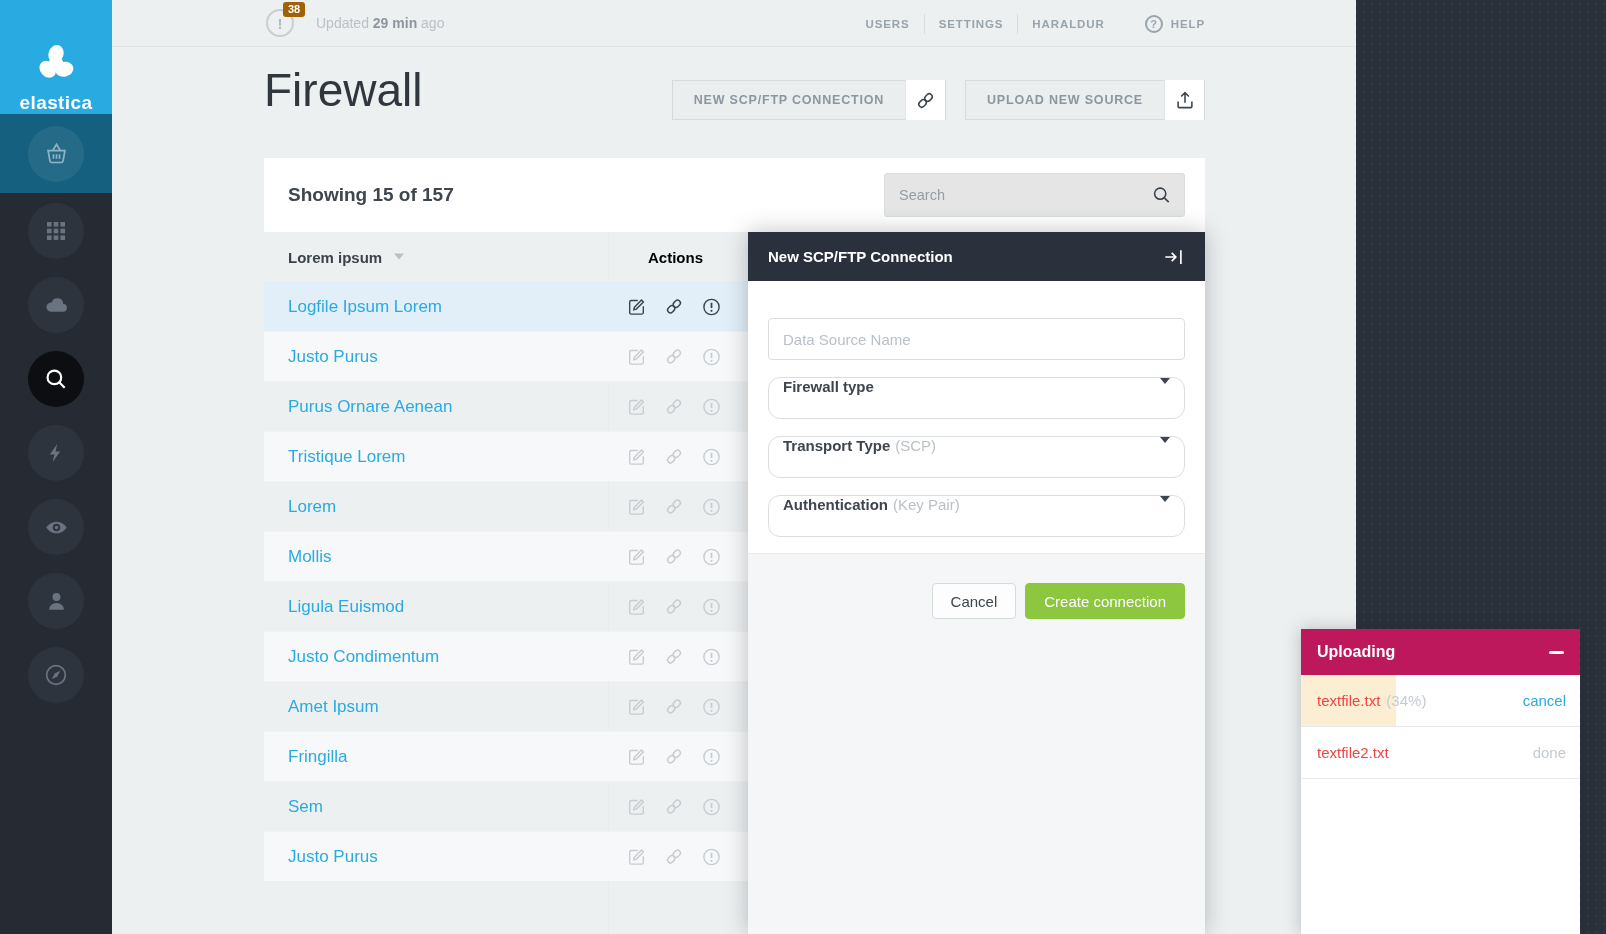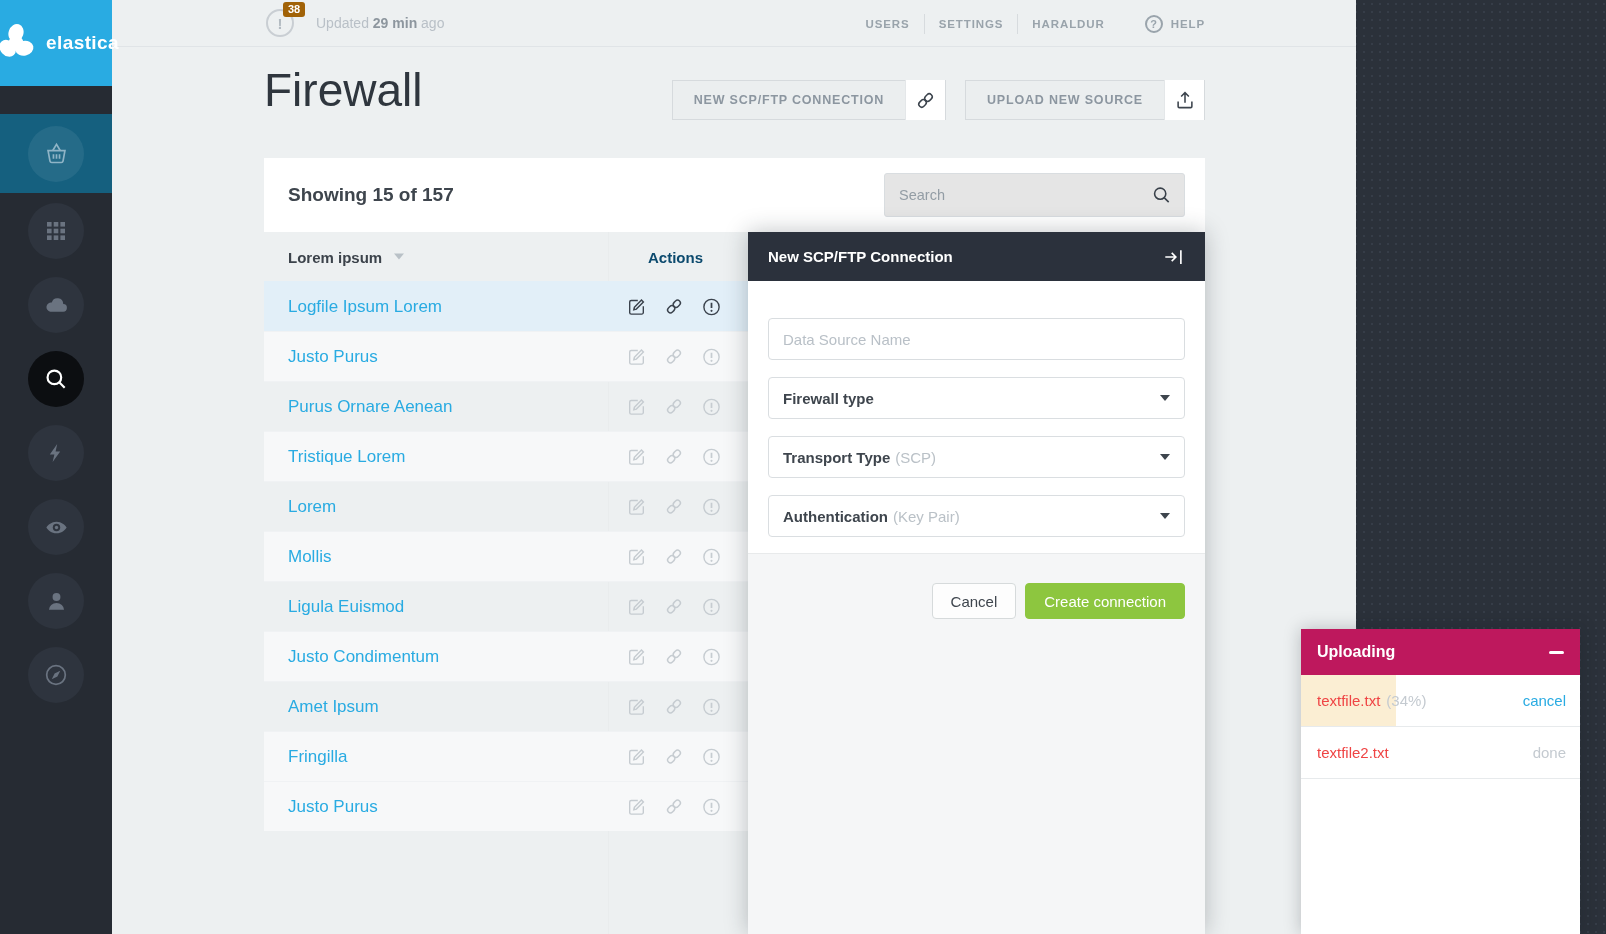--- a/index.html
+++ b/index.html
@@ -9,22 +9,22 @@
     font-family: "Liberation Sans", "DejaVu Sans", sans-serif;
     background-color: #2b313a;
     background-image: radial-gradient(circle, #363d48 1px, transparent 1.2px);
     background-size: 8px 8px;
     color: #3d444d;
   }
   svg { display: block; }
 
   
   .sidebar { position: absolute; left: 0; top: 0; width: 112px; height: 100%; background: #262b33; z-index: 3; }
-  .logo-block { position: absolute; left: 0; top: 0; width: 112px; height: 86px; background: #29abe2;
-    display: flex; align-items: center; justify-content: center; gap: 7px; cursor: pointer; }
+  .logo-block { position: absolute; left: 0; top: 0; width: 112px; height: 114px; background: #29abe2;
+    display: flex; flex-direction: column; align-items: center; justify-content: flex-end; gap: 7px; cursor: pointer; }
   .logo-text { color: #fff; font-weight: 700; font-size: 19px; letter-spacing: .4px; }
   .active-section { position: absolute; left: 0; top: 114px; width: 112px; height: 79px; background: #15607f;
     display: flex; align-items: center; justify-content: center; }
   .active-section .circle { background: rgba(255,255,255,.07); color: #8fb4c6; }
   .circle { width: 56px; height: 56px; border-radius: 50%; display: flex; align-items: center; justify-content: center; cursor: pointer; }
   .side-item { position: absolute; left: 28px; }
   .side-item .circle { background: #2e343e; color: #6a7380; }
   .side-item.active .circle { background: #0c0e11; color: #ffffff; }
 
   
@@ -62,41 +62,41 @@
   .search-icn { position: absolute; right: 12px; top: 50%; transform: translateY(-50%); color: #39414a; cursor: pointer; }
 
   
   .table { position: absolute; left: 152px; top: 232px; width: 941px; bottom: 0; }
   .vdiv { position: absolute; left: 344px; top: 0; bottom: 0; width: 1px; background: #e9eced; }
   .thead { position: relative; height: 49px; }
   .th-name { position: absolute; left: 24px; top: 50%; transform: translateY(-50%); font-size: 15px; font-weight: 700;
     color: #3c434b; display: flex; align-items: center; cursor: pointer; }
   .sort-caret { display: inline-block; width: 0; height: 0; border-left: 5px solid transparent; border-right: 5px solid transparent;
     border-top: 6px solid #b9c1c7; margin-left: 12px; }
-  .th-actions { position: absolute; left: 384px; top: 50%; transform: translateY(-50%); font-size: 15px; font-weight: 700; color: #0c4a6e; }
+  .th-actions { position: absolute; left: 384px; top: 50%; transform: translateY(-50%); font-size: 15px; font-weight: 700; color: #000000; }
   .trow { position: relative; height: 50px; border-top: 1px solid #f0f2f4; }
   .trow.shade { background: #f7f8f9; }
   .trow.selected { background: #e2eff8; border-top-color: transparent; }
   .rname { position: absolute; left: 24px; top: 50%; transform: translateY(-50%); font-size: 17px; color: #29abe2; cursor: pointer; }
   .actions-cell { position: absolute; left: 362px; top: 50%; transform: translateY(-50%); display: flex; gap: 17px; }
   .ic { color: #c6ccd1; cursor: pointer; }
   .trow.selected .ic { color: #3a424c; }
 
   
   .panel { position: absolute; left: 636px; top: 232px; width: 457px; bottom: 0; background: #fff;
     box-shadow: 0 0 22px rgba(30,38,48,.28); z-index: 4; }
   .panel-head { height: 49px; background: #2b313c; color: #fff; display: flex; align-items: center; padding: 0 20px;
     font-size: 15px; font-weight: 700; }
   .collapse-icn { margin-left: auto; cursor: pointer; }
   .panel-body { padding: 24px 20px 0; margin-top: 13px; }
   .text-input { width: 100%; height: 42px; border: 1px solid #d9dde0; border-radius: 4px; padding: 0 14px;
     font-size: 15px; color: #3d444c; font-family: inherit; outline: none; }
   .text-input::placeholder { color: #b9c0c7; }
-  .dropdown { height: 42px; border: 1px solid #dadee1; border-radius: 4px; margin-top: 17px; display: flex;
-    align-items: center; padding: 0 14px; cursor: pointer; background: #fff; }
+  .dropdown { height: 42px; border: 1px solid #dadee1; border-radius: 12px; margin-top: 17px; display: flex;
+    align-items: flex-start; padding: 0 14px; cursor: pointer; background: #fff; }
   .dd-label { font-size: 15px; font-weight: 700; color: #3e454d; }
   .dd-hint { font-size: 15px; color: #bac1c7; margin-left: 5px; }
   .dd-caret { margin-left: auto; width: 0; height: 0; border-left: 5px solid transparent; border-right: 5px solid transparent;
     border-top: 6px solid #3e454d; }
   .panel-foot { position: absolute; left: 0; right: 0; top: 321px; bottom: 0; background: #f5f6f7; border-top: 1px solid #e8eaeb; }
   .foot-btns { display: flex; justify-content: flex-end; gap: 9px; padding: 29px 20px 0; }
   .btn-cancel { height: 36px; padding: 0 18px; background: #fdfdfd; border: 1px solid #d6dadb; border-radius: 4px;
     font-size: 15px; color: #3e454d; font-family: inherit; cursor: pointer; }
   .btn-create { height: 36px; padding: 0 18px; background: #8dc63f; border: 1px solid #8dc63f; border-radius: 4px;
     font-size: 15px; color: #fff; font-family: inherit; cursor: pointer; }
@@ -553,20 +553,46 @@
             <span class="ic">
               <svg width="21" height="21" viewBox="0 0 24 24" fill="none" stroke="currentColor" stroke-width="1.6">
                 <circle cx="12" cy="12" r="8.7"></circle>
                 <path d="M12 7.2 v6" stroke-width="2"></path>
                 <circle cx="12" cy="16.4" r="1.2" fill="currentColor" stroke="none"></circle>
               </svg>
             </span>
           </span>
         </div>
 
+        <div class="trow">
+          <span class="rname">Sem</span>
+          <span class="actions-cell">
+            <span class="ic">
+              <svg width="21" height="21" viewBox="0 0 24 24" fill="none" stroke="currentColor" stroke-width="1.6">
+                <path d="M13.5 4.5 H6 A1.8 1.8 0 0 0 4.2 6.3 v12 A1.8 1.8 0 0 0 6 20.1 h12 a1.8 1.8 0 0 0 1.8 -1.8 V11"></path>
+                <path d="M9.6 12.2 L17.7 4.1 l2.2 2.2 L11.8 14.4 l-2.9 .7 z"></path>
+              </svg>
+            </span>
+            <span class="ic">
+              <svg width="20" height="20" viewBox="0 0 24 24" fill="none" stroke="currentColor" stroke-width="1.7">
+                <g transform="rotate(45 12 12)">
+                  <rect x="8.6" y="2.6" width="6.8" height="9.2" rx="3.4"></rect>
+                  <rect x="8.6" y="12.2" width="6.8" height="9.2" rx="3.4"></rect>
+                </g>
+              </svg>
+            </span>
+            <span class="ic">
+              <svg width="21" height="21" viewBox="0 0 24 24" fill="none" stroke="currentColor" stroke-width="1.6">
+                <circle cx="12" cy="12" r="8.7"></circle>
+                <path d="M12 7.2 v6" stroke-width="2"></path>
+                <circle cx="12" cy="16.4" r="1.2" fill="currentColor" stroke="none"></circle>
+              </svg>
+            </span>
+          </span>
+        </div>
 
         <div class="trow shade">
           <span class="rname">Justo Purus</span>
           <span class="actions-cell">
             <span class="ic">
               <svg width="21" height="21" viewBox="0 0 24 24" fill="none" stroke="currentColor" stroke-width="1.6">
                 <path d="M13.5 4.5 H6 A1.8 1.8 0 0 0 4.2 6.3 v12 A1.8 1.8 0 0 0 6 20.1 h12 a1.8 1.8 0 0 0 1.8 -1.8 V11"></path>
                 <path d="M9.6 12.2 L17.7 4.1 l2.2 2.2 L11.8 14.4 l-2.9 .7 z"></path>
               </svg>
             </span>

